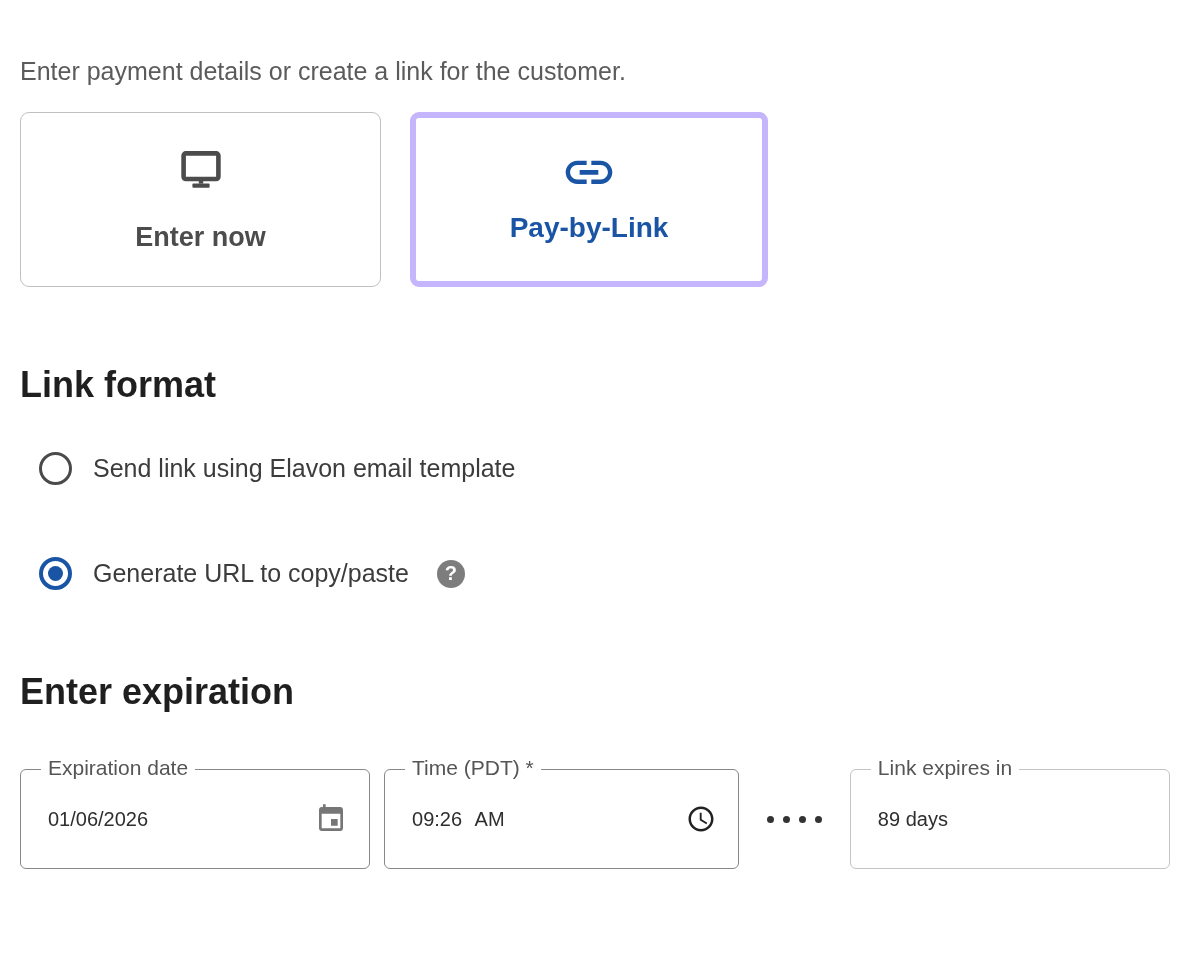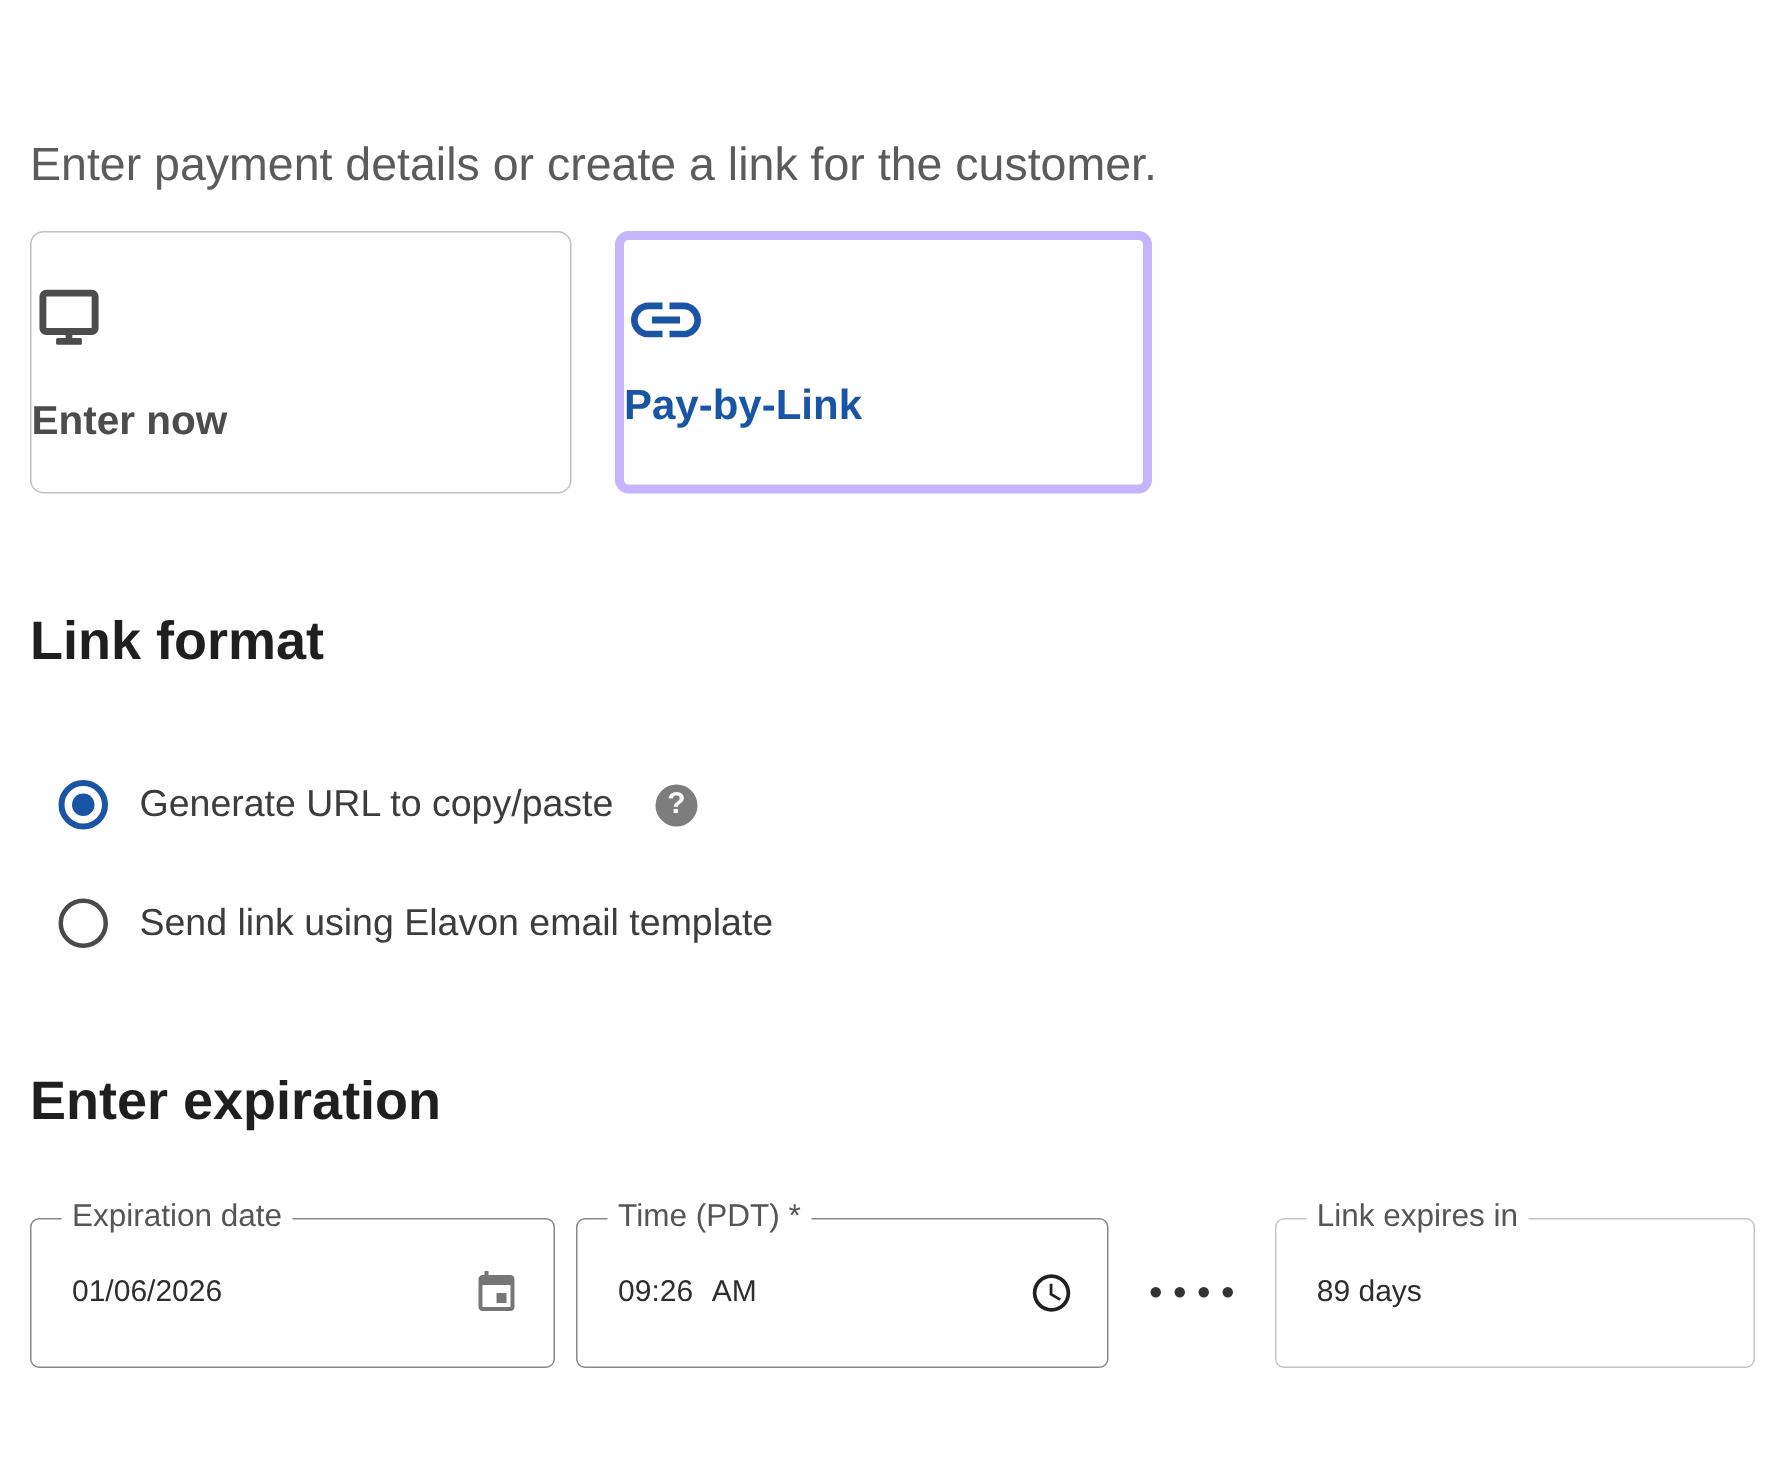--- a/index.html
+++ b/index.html
@@ -1,26 +1,26 @@
 <!DOCTYPE html>
 <html><head>
 <meta charset="utf-8">
 <style>
   * { margin:0; padding:0; box-sizing:border-box; }
   html,body { width:1194px; height:976px; background:#ffffff; overflow:hidden;
               font-family:"Liberation Sans", sans-serif; }
   .page { padding:24px 24px 0 20px; }
 
   h1.title { font-size:36px; font-weight:700; color:#1f1f1f; line-height:1.2; }
-  .subtitle { margin-top:67px; font-size:31px; color:#5b5b5b; line-height:1.2; }
+  .subtitle { margin-top:32px; font-size:25px; color:#5b5b5b; line-height:1.2; }
 
   
   .cards { margin-top:26px; display:flex; gap:29px; }
   .card { width:361px; height:175px; border:1px solid #c0c0c0; border-radius:9px;
-          display:flex; flex-direction:column; align-items:flex-start; justify-content:center;
+          display:flex; flex-direction:column; align-items:center; justify-content:center;
           gap:24px; background:#fff; cursor:pointer; }
   .card .card-label { font-size:27px; font-weight:600; color:#4c4c4c; }
   .card.selected { width:358px; border:6px solid #c4b5fd; }
   .card.selected .card-label { font-size:28px; font-weight:700; color:#1A55A5; }
 
   
   h2.section { font-size:36px; font-weight:700; color:#1f1f1f; line-height:1.2; }
   .h-linkformat { margin-top:76px; }
   .h-expiration { margin-top:80px; }
 
@@ -79,29 +79,29 @@
         <svg width="56" height="28" viewBox="0 5 24 12">
           <path fill="#1A55A5" d="M3.9 12c0-1.71 1.39-3.1 3.1-3.1h4V7H7c-2.76 0-5 2.24-5 5s2.24 5 5 5h4v-1.9H7c-1.71 0-3.1-1.39-3.1-3.1zM8 13h8v-2H8v2zm9-6h-4v1.9h4c1.71 0 3.1 1.39 3.1 3.1s-1.39 3.1-3.1 3.1h-4V17h4c2.76 0 5-2.24 5-5s-2.24-5-5-5z"></path>
         </svg>
       </span>
       <span class="card-label">Pay-by-Link</span>
     </div>
   </div>
 
   <h2 class="section h-linkformat">Link format</h2>
 
+  <div class="radio-row first">
+    <span class="radio"></span>
+    <span class="radio-label">Send link using Elavon email template</span>
+  </div>
+
   <div class="radio-row second">
     <span class="radio checked"></span>
     <span class="radio-label">Generate URL to copy/paste</span>
     <span class="help">?</span>
-  </div>
-
-  <div class="radio-row first">
-    <span class="radio"></span>
-    <span class="radio-label">Send link using Elavon email template</span>
   </div>
 
   <h2 class="section h-expiration">Enter expiration</h2>
 
   <div class="fields">
 
     <div class="tfield f-date">
       <span class="flabel">Expiration date</span>
       <span class="fvalue">01/06/2026</span>
       <span class="ficon">

